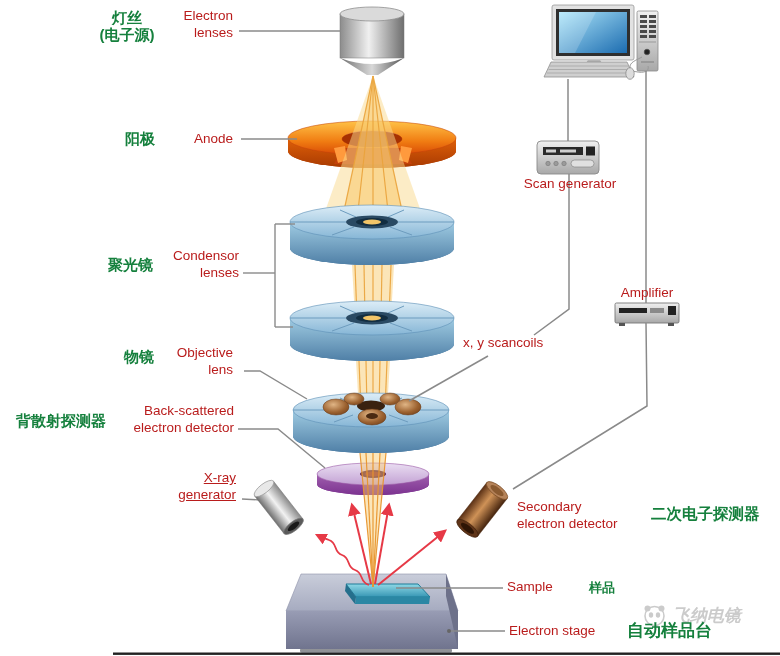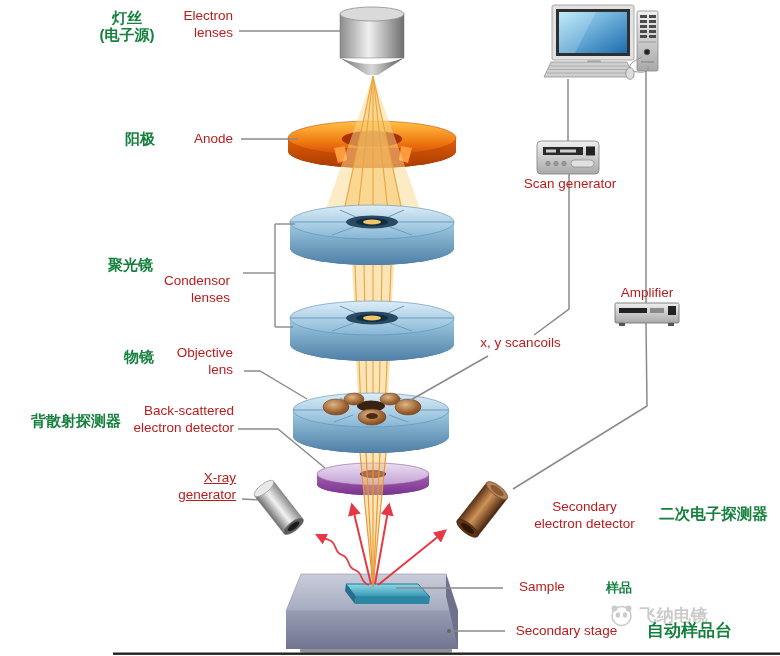--- a/index.html
+++ b/index.html
@@ -2,21 +2,21 @@
 <html><head>
 <meta charset="utf-8">
 <style>
   html,body{margin:0;padding:0;background:#fff;}
   #canvas{position:relative;width:780px;height:656px;background:#ffffff;overflow:hidden;
           font-family:"Liberation Sans",sans-serif;}
   #art{position:absolute;left:0;top:0;}
   .lbl{position:absolute;white-space:nowrap;}
   .zh{font-weight:700;color:#15803d;font-size:15px;line-height:17px;}
   .en{color:#b91c1c;font-size:13.5px;line-height:16.5px;font-weight:400;}
-  .r{text-align:right;} .c{text-align:center;} .l{text-align:center;}
+  .r{text-align:right;} .c{text-align:center;} .l{text-align:left;}
   .line{display:block;}
   .wm{position:absolute;color:#c9c9c9;font-weight:700;font-size:17px;opacity:.95;}
 </style>
 </head>
 <body>
 
 <div id="canvas">
 
 <svg id="art" width="780" height="656" viewBox="0 0 780 656">
   <defs>
@@ -348,21 +348,21 @@
 </div>
 <div class="lbl en r" style="left:133px;top:8px;width:100px;">
   <span class="line">Electron</span>
   <span class="line">lenses</span>
 </div>
 
 <div class="lbl zh r" style="left:55px;top:130px;width:100px;">阳极</div>
 <div class="lbl en r" style="left:133px;top:131px;width:100px;">Anode</div>
 
 <div class="lbl zh r" style="left:53px;top:256px;width:100px;">聚光镜</div>
-<div class="lbl en r" style="left:130px;top:248px;width:100px;margin-top:25px;">
+<div class="lbl en r" style="left:139px;top:248px;width:100px;">
   <span class="line">Condensor</span>
   <span class="line">lenses</span>
 </div>
 
 <div class="lbl zh r" style="left:54px;top:348px;width:100px;">物镜</div>
 <div class="lbl en r" style="left:133px;top:345px;width:100px;">
   <span class="line">Objective</span>
   <span class="line">lens</span>
 </div>
 
@@ -383,27 +383,27 @@
 
 <div class="lbl en l" style="left:517px;top:499px;width:135px;">
   <span class="line">Secondary</span>
   <span class="line">electron detector</span>
 </div>
 <div class="lbl zh l" style="left:651px;top:505px;width:125px;font-size:15.5px;">二次电子探测器</div>
 
 <div class="lbl en l" style="left:507px;top:579px;width:70px;">Sample</div>
 <div class="lbl zh l" style="left:589px;top:579px;width:60px;font-size:13px;">样品</div>
 
-<div class="wm" style="left:608px;top:601px;">
+<div class="wm" style="left:641px;top:601px;font-style:italic;">
   <svg width="27" height="27" viewBox="0 0 27 27" style="vertical-align:-7px">
     <circle cx="13.5" cy="15" r="9.5" fill="none" stroke="#c9c9c9" stroke-width="1.6"></circle>
     <circle cx="6.5" cy="7.5" r="3" fill="#c9c9c9"></circle>
     <circle cx="20.5" cy="7.5" r="3" fill="#c9c9c9"></circle>
     <ellipse cx="10" cy="14" rx="2.2" ry="2.8" fill="#c9c9c9"></ellipse>
     <ellipse cx="17" cy="14" rx="2.2" ry="2.8" fill="#c9c9c9"></ellipse>
   </svg>
   <span>飞纳电镜</span>
 </div>
 
-<div class="lbl en l" style="left:509px;top:623px;width:115px;">Secondary stage</div>
+<div class="lbl en l" style="left:509px;top:623px;width:115px;">Electron stage</div>
 <div class="lbl zh l" style="left:627px;top:622px;width:125px;font-size:17px;">自动样品台</div>
 
 </div>
 
 </body></html>

